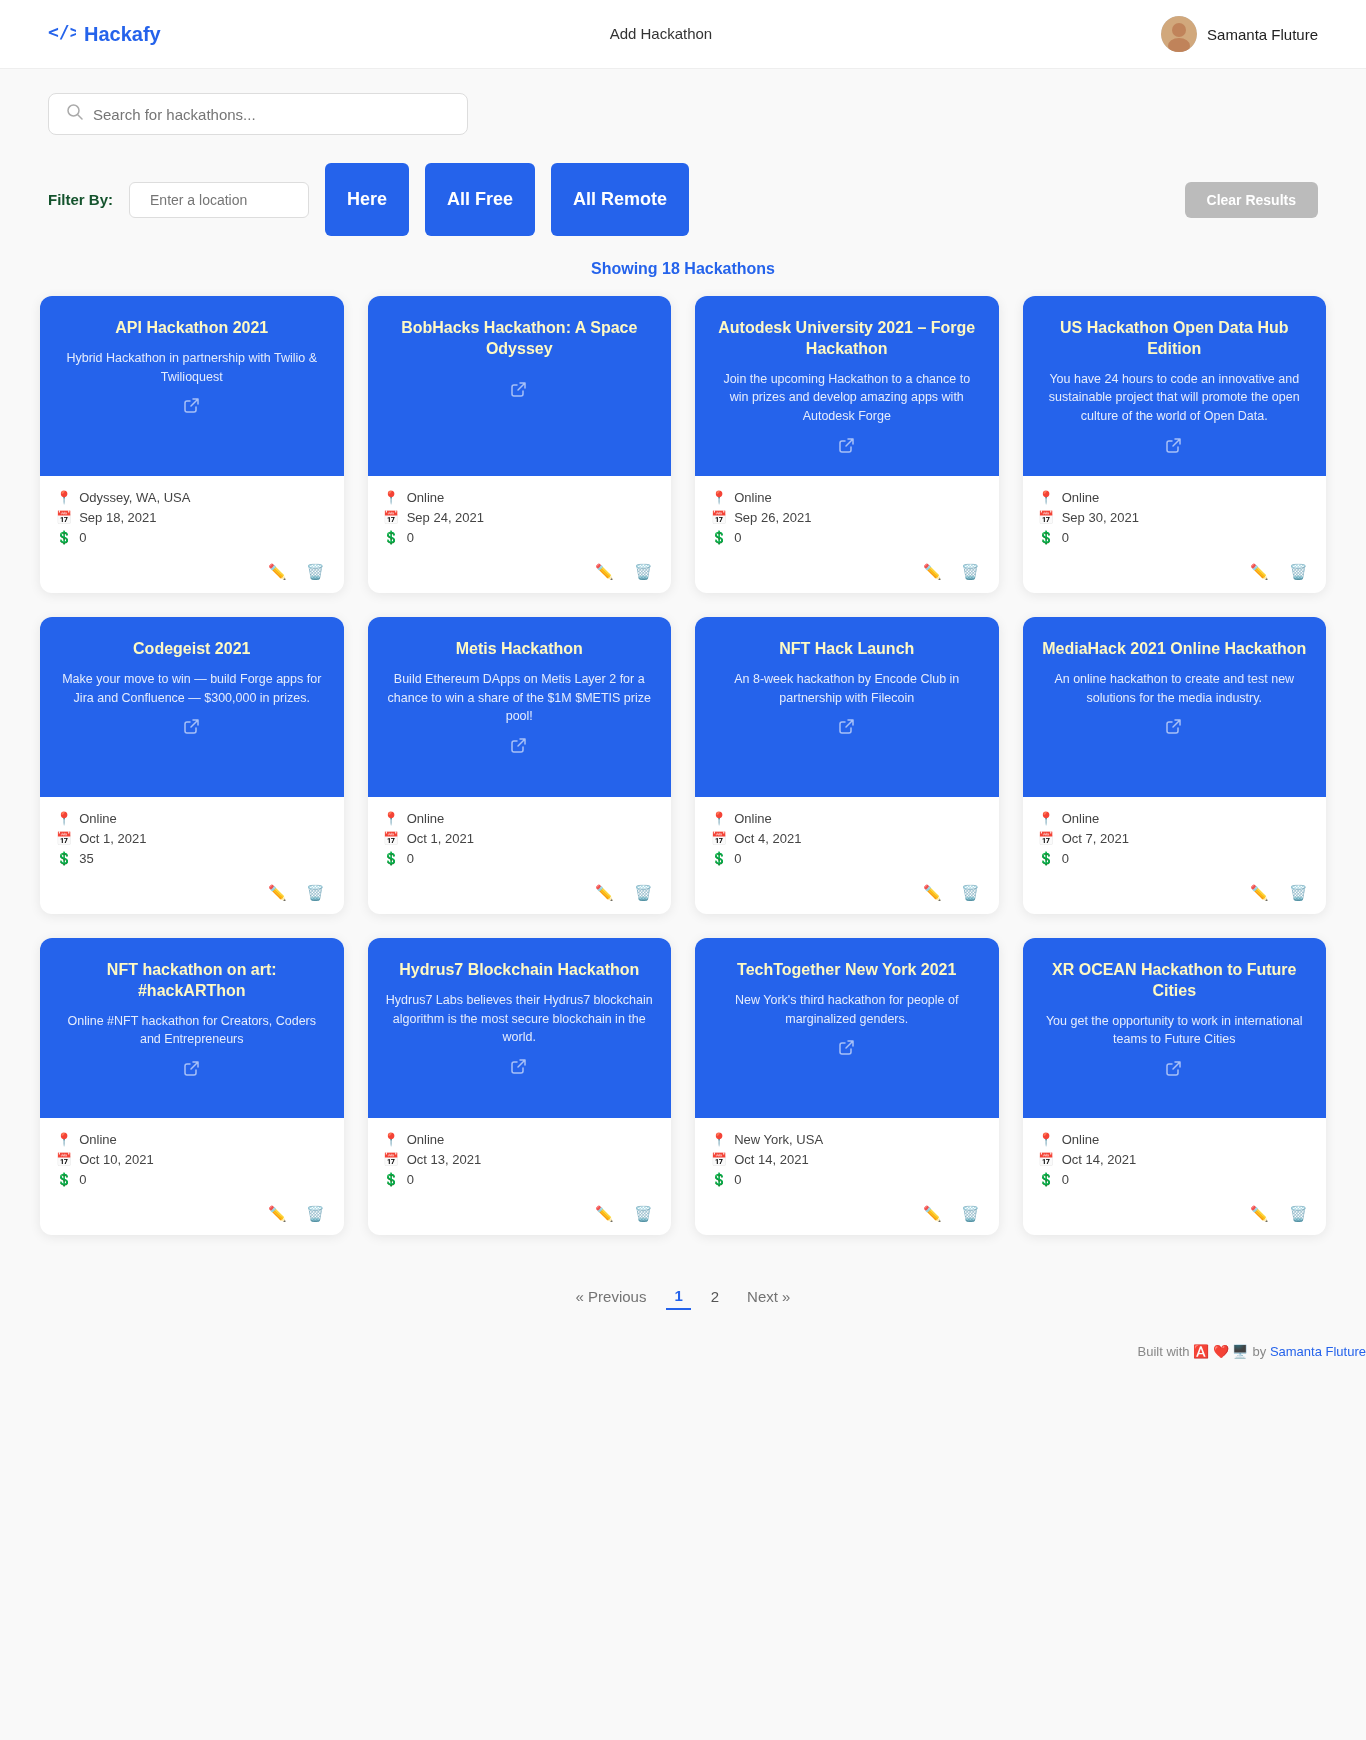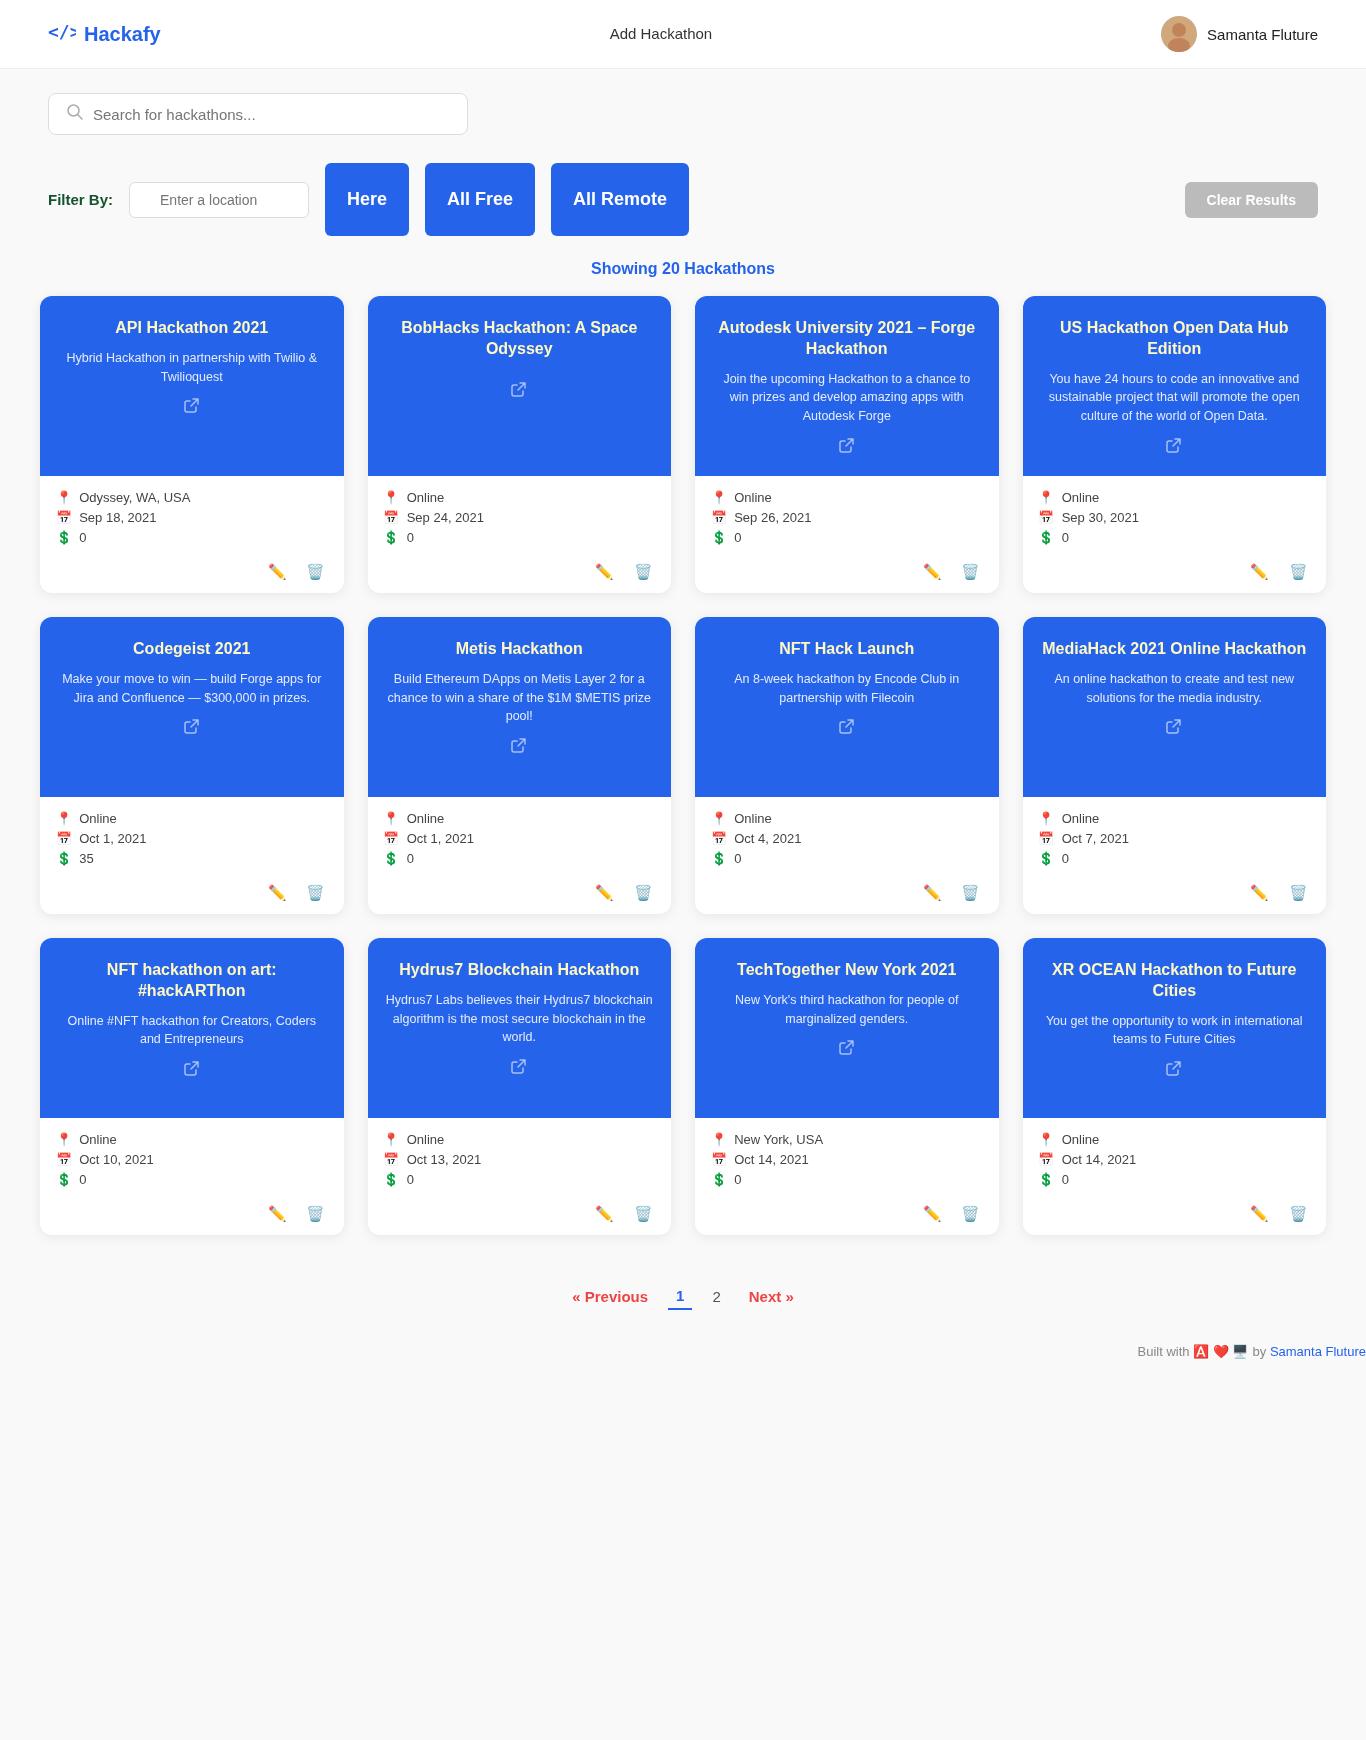--- a/index.html
+++ b/index.html
@@ -18,21 +18,21 @@
     .avatar svg { width: 36px; height: 36px; }
 
     
     .search-section { padding: 24px 48px 12px; }
     .search-bar { display: flex; align-items: center; gap: 10px; background: #fff; border: 1.5px solid #ddd; border-radius: 8px; padding: 10px 18px; width: 420px; }
     .search-bar input { border: none; outline: none; font-size: 15px; color: #888; width: 100%; background: transparent; }
 
     
     .filter-section { padding: 16px 48px; display: flex; align-items: center; gap: 16px; }
     .filter-label { font-weight: 700; font-size: 15px; color: #14532d; }
-    .filter-input { border: 1.5px solid #ddd; border-radius: 6px; padding: 9px 30px; font-size: 14px; color: #aaa; width: 180px; background: #fff; }
+    .filter-input { border: 1.5px solid #ddd; border-radius: 6px; padding: 9px 20px; font-size: 14px; color: #aaa; width: 180px; background: #fff; }
     .btn-blue { background: #2563eb; color: #fff; border: none; border-radius: 6px; padding: 26px 22px; font-size: 18px; font-weight: 600; cursor: pointer; }
     .btn-gray { background: #bbb; color: #fff; border: none; border-radius: 6px; padding: 10px 22px; font-size: 14px; font-weight: 600; cursor: pointer; margin-left: auto; }
 
     
     .showing-section { text-align: center; padding: 8px 0 18px; font-size: 16px; font-weight: 600; color: #222; }
     .showing-section span { color: #2563eb; }
 
     
     .grid { display: grid; grid-template-columns: repeat(4, 1fr); gap: 24px; padding: 0 40px 24px; }
 
@@ -47,21 +47,21 @@
     .card-meta { display: flex; flex-direction: column; gap: 5px; font-size: 13px; color: #444; }
     .meta-row { display: flex; align-items: center; gap: 7px; }
     .meta-icon { font-size: 13px; color: #2563eb; }
     .card-actions { display: flex; justify-content: flex-end; gap: 12px; padding: 8px 14px 10px; }
     .action-btn { background: none; border: none; cursor: pointer; color: #bbb; font-size: 15px; padding: 2px 4px; }
 
     
     .pagination { display: flex; justify-content: center; align-items: center; gap: 12px; padding: 24px 0 20px; font-size: 15px; }
     .pagination a, .pagination span { color: #555; text-decoration: none; cursor: pointer; padding: 4px 8px; }
     .pagination .active { color: #2563eb; font-weight: 700; border-bottom: 2px solid #2563eb; }
-    .pagination .prev-next { color: #ef4444; font-weight: 700; }
+    .pagination .prev-next { color: #737373; font-weight: 400; }
 
     
     .footer { text-align: right; padding: 14px 0 20px; font-size: 13px; color: #888; }
     .footer a { color: #2563eb; text-decoration: none; }
   </style>
 </head>
 <body>
 
 <header class="header">
   <div class="logo">
@@ -102,21 +102,21 @@
 <section class="filter-section">
   <span class="filter-label">Filter By:</span>
   <input class="filter-input" type="text" placeholder="Enter a location" style="">
   <button class="btn-blue">Here</button>
   <button class="btn-blue">All Free</button>
   <button class="btn-blue">All Remote</button>
   <button class="btn-gray">Clear Results</button>
 </section>
 
 <div class="showing-section">
-  <span>Showing </span><span>20</span><span> Hackathons</span>
+  <span>Showing </span><span>18</span><span> Hackathons</span>
 </div>
 
 <main class="grid" id="card-grid">
 <div class="card">
       <div class="card-top">
         <h3>API Hackathon 2021</h3>
         <p>Hybrid Hackathon in partnership with Twilio &amp; Twilioquest</p>
         <div class="card-link">
           <svg width="18" height="18" viewBox="0 0 18 18" fill="none">
             <path d="M7 5H4a2 2 0 0 0-2 2v7a2 2 0 0 0 2 2h7a2 2 0 0 0 2-2v-3" stroke="rgba(255,255,255,0.6)" stroke-width="1.5" stroke-linecap="round"></path>

